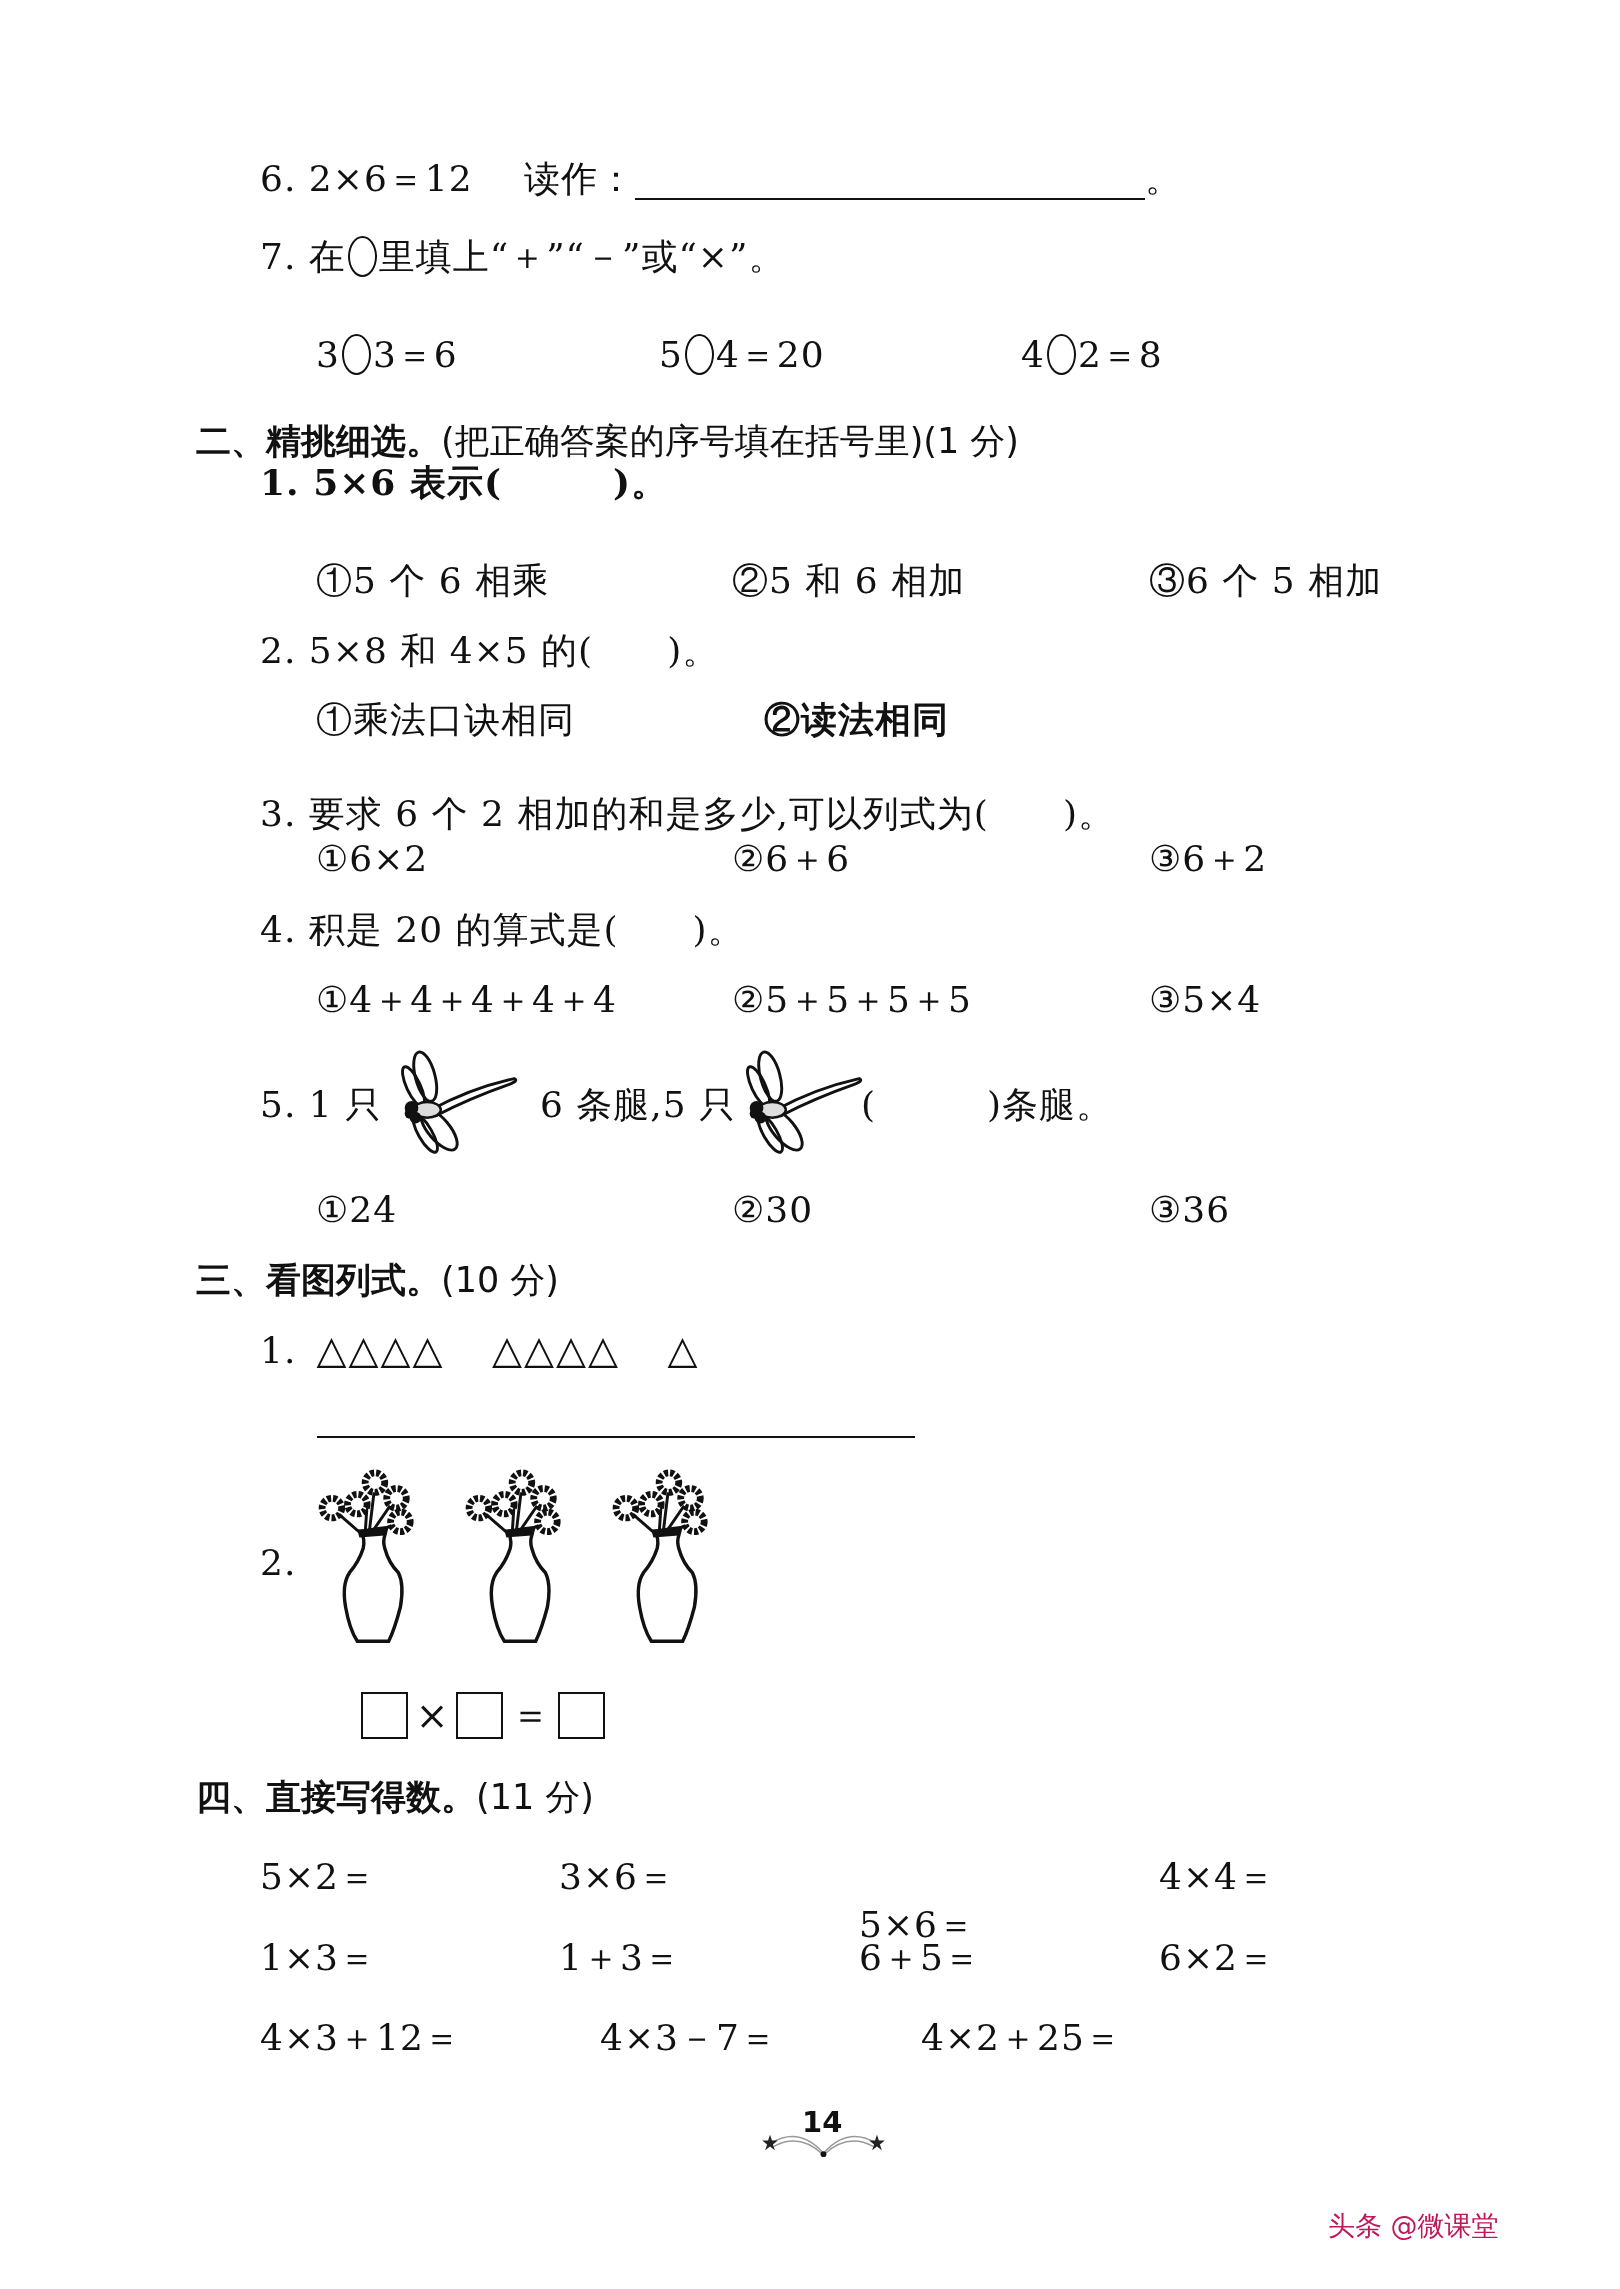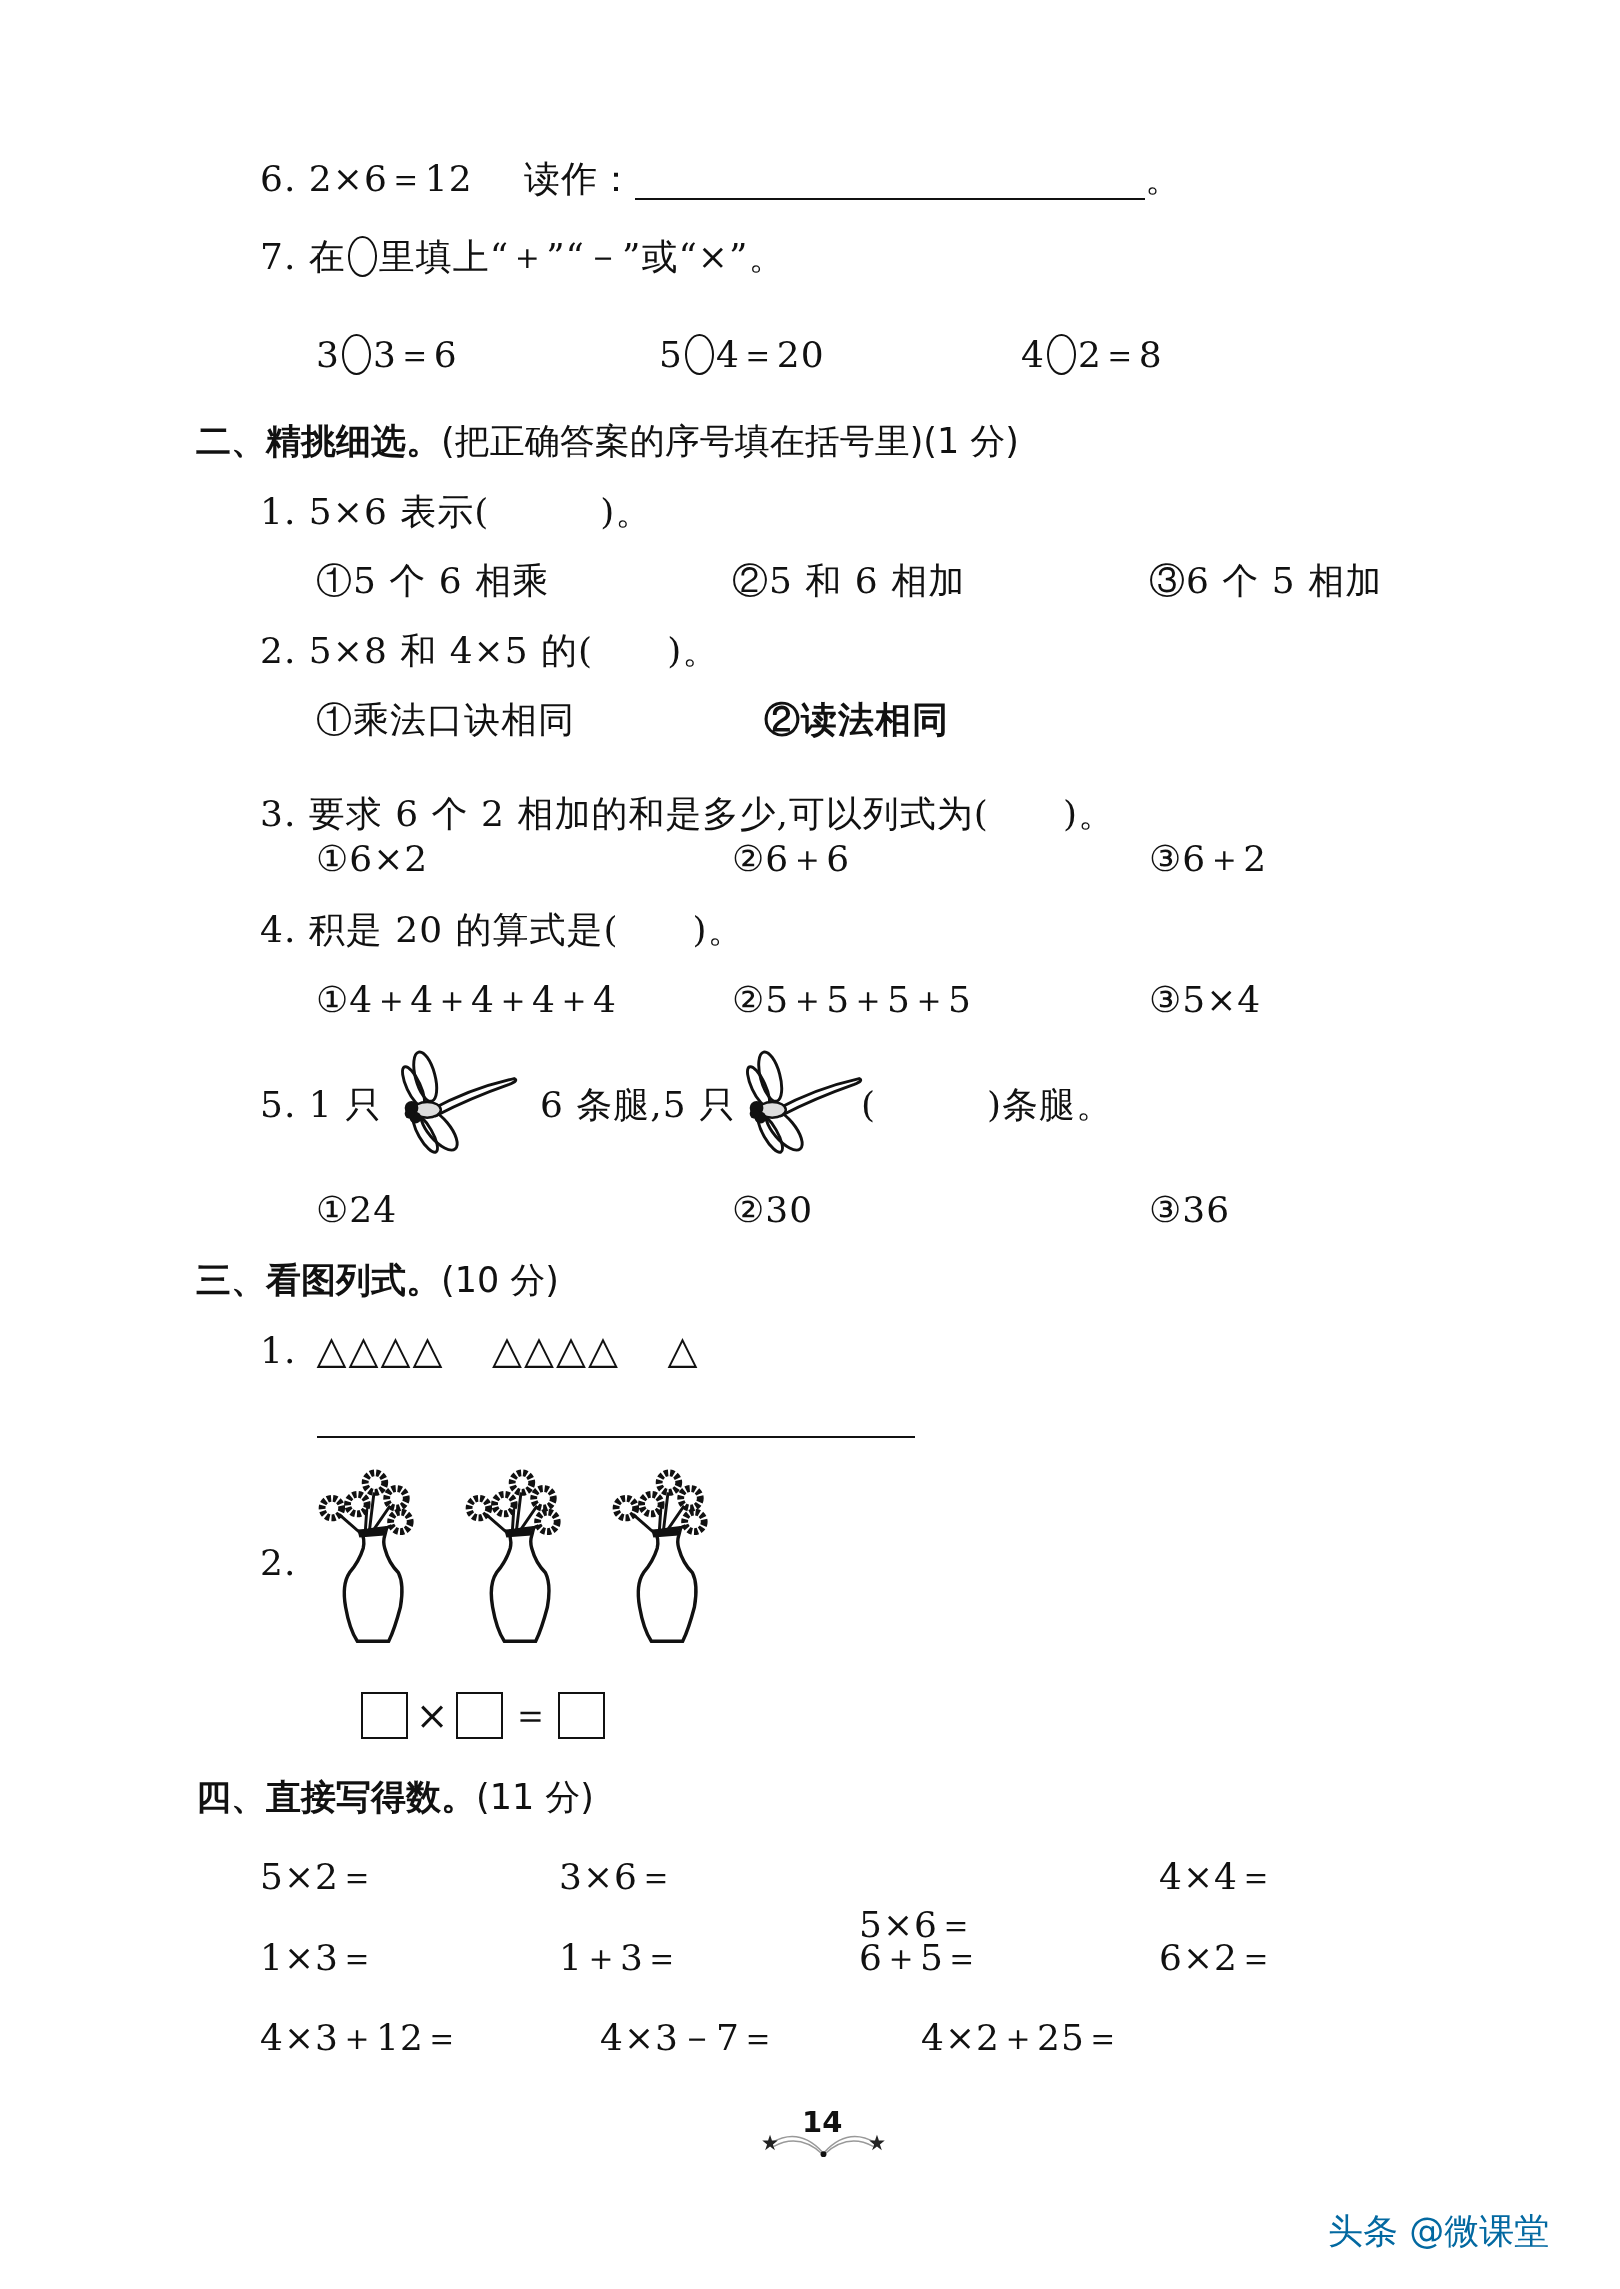--- a/index.html
+++ b/index.html
@@ -8,21 +8,21 @@
   .abs { position:absolute; white-space:nowrap; }
   .t { font-size:36px; line-height:43px; letter-spacing:1px; }
   .h { font-family:"DejaVu Sans","Liberation Sans",sans-serif; font-weight:bold; font-size:35px; line-height:43px; }
   .h .sub { font-weight:normal; }
   .blank-line { display:inline-block; border-bottom:2.9px solid #111; vertical-align:bottom; }
   .circ { display:inline-block; width:29px; height:41px; border:2.9px solid #111; border-radius:50%; vertical-align:-7.8px; margin:0 2px; box-sizing:border-box; }
   .sq { display:inline-block; width:47px; height:47px; border:2.9px solid #111; box-sizing:border-box; vertical-align:middle; }
   .op { display:inline-block; font-size:39px; margin:0 7.8px; vertical-align:middle; }
   .tri { font-size:39px; letter-spacing:2px; }
   .page-num { font-family:"DejaVu Sans","Liberation Sans",sans-serif; font-weight:bold; font-size:29px; }
-  .watermark { font-family:"DejaVu Sans","Liberation Sans",sans-serif; font-size:35px; color:#0369a1; }
+  .watermark { font-family:"DejaVu Sans","Liberation Sans",sans-serif; font-size:27px; color:#be185d; }
   svg { overflow:visible; }
 </style>
 </head>
 <body>
 
 <div class="abs t" style="left:260px;top:157px;">
   <span>6.</span>
   <span>2×6＝12</span>
   <span style="margin-left:39px">读作：</span><span class="blank-line" style="width:510px;height:37px;"></span><span>。</span>
 </div>
@@ -39,21 +39,21 @@
   <span>5</span><span class="circ"></span><span>4＝20</span>
 </div>
 <div class="abs t" style="left:1021px;top:333px;">
   <span>4</span><span class="circ"></span><span>2＝8</span>
 </div>
 
 <div class="abs h" style="left:196px;top:420px;">
   <span>二、精挑细选。</span><span class="sub">(把正确答案的序号填在括号里)(1 分)</span>
 </div>
 
-<div class="abs t" style="left:260px;top:490px;">
+<div class="abs t" style="left:260px;top:461px;font-weight:bold;">
   <span>1.</span>
   <span>5×6 表示(　　　)。</span>
 </div>
 <div class="abs t" style="left:316px;top:559px;">①5 个 6 相乘</div>
 <div class="abs t" style="left:732px;top:559px;">②5 和 6 相加</div>
 <div class="abs t" style="left:1149px;top:559px;">③6 个 5 相加</div>
 
 <div class="abs t" style="left:260px;top:629px;">
   <span>2.</span>
   <span>5×8 和 4×5 的(　　)。</span>

